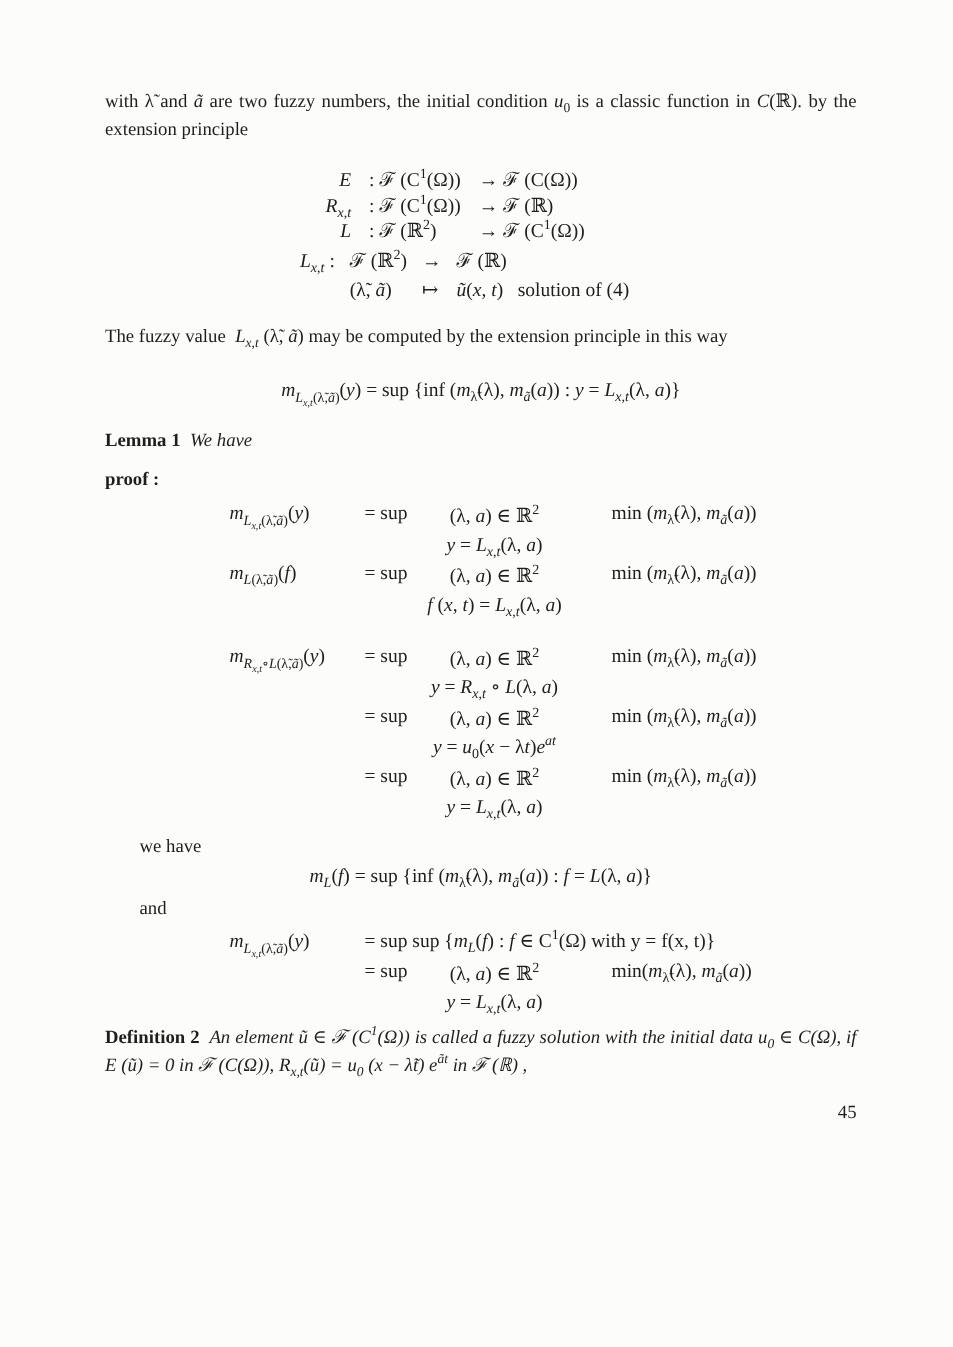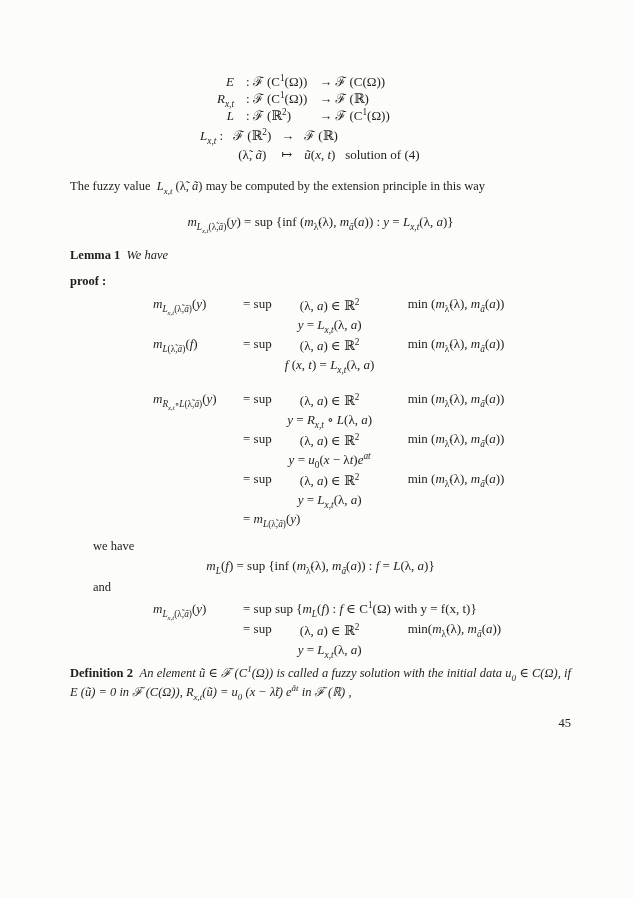--- a/index.html
+++ b/index.html
@@ -28,21 +28,21 @@
     column-gap:12px; width:max-content;
     margin:15px 0 0 147px; line-height:17px;
   }
   .ops .c1 { text-align:right; }
   .forall { margin-top:10px; }
   .map {
     display:grid; grid-template-columns:auto auto auto auto;
     column-gap:10px; width:max-content;
     margin:2px 0 0 130px; line-height:19px;
   }
-  .map .mc2 { text-align:center; }
+  .map .mc2 { }
   .fuzzy { margin-top:13px; }
   .thm { margin-top:13px; }
   .thm-label { font-weight:bold; }
   .thm-text { font-style:italic; }
   .proof-label { margin-top:7px; font-weight:bold; }
   .proofblock { margin-left:83px; }
   .block-a { margin-top:3px; }
   .block-b { margin-top:15px; }
   .block-c { margin-top:2px; }
   .prow { display:flex; align-items:flex-start; line-height:20px; }
@@ -55,20 +55,21 @@
   .wehave { margin-top:8px; margin-left:23px; }
   .andlbl { margin-top:2px; margin-left:23px; }
   .definition { margin-top:5px; }
   .pagenum { margin-top:12px; text-align:right; }
 </style>
 </head>
 <body>
 
 <div class="page">
 
+  <p class="just">with λ̃ and <i>ã</i> are two fuzzy numbers, the initial condition <i>u</i><sub>0</sub> is a classic function in <i>C</i>(ℝ). by the extension principle</p>
 
   <div class="ops math">
     <span class="c1"><i>E</i></span>
     <span class="c2">: ℱ (C<sup>1</sup>(Ω))</span>
     <span class="c3">→ ℱ (C(Ω))</span>
     <span class="c1"><i>R</i><sub><i>x</i>,<i>t</i></sub></span>
     <span class="c2">: ℱ (C<sup>1</sup>(Ω))</span>
     <span class="c3">→ ℱ (ℝ)</span>
     <span class="c1"><i>L</i></span>
     <span class="c2">: ℱ (ℝ<sup>2</sup>)</span>
@@ -141,29 +142,20 @@
     </div>
     <div class="prow">
       <span class="lhs"></span>
       <span class="rel">= sup</span>
       <span class="conds">
         <span class="cond">(λ, <i>a</i>) ∈ ℝ<sup>2</sup></span>
         <span class="cond"><i>y</i> = <i>L</i><sub><i>x</i>,<i>t</i></sub>(λ, <i>a</i>)</span>
       </span>
       <span class="term">min (<i>m</i><sub>λ̃</sub>(λ), <i>m</i><sub><i>ã</i></sub>(<i>a</i>))</span>
     </div>
-    <div class="prow">
-      <span class="lhs"></span>
-      <span class="rel">= <i>m</i><sub><i>L</i>(λ̃,<i>ã</i>)</sub>(<i>y</i>)</span>
-      <span class="conds">
-        
-        
-      </span>
-      <span class="term"></span>
-    </div>
   </div>
 
   <p class="wehave">we have</p>
 
   <div class="ctr math eq-ml"><i>m</i><sub><i>L</i></sub>(<i>f</i>) = sup {inf (<i>m</i><sub>λ̃</sub>(λ), <i>m</i><sub><i>ã</i></sub>(<i>a</i>)) : <i>f</i> = <i>L</i>(λ, <i>a</i>)}</div>
 
   <p class="andlbl">and</p>
 
   <div class="proofblock block-c math">
     <div class="prow">

